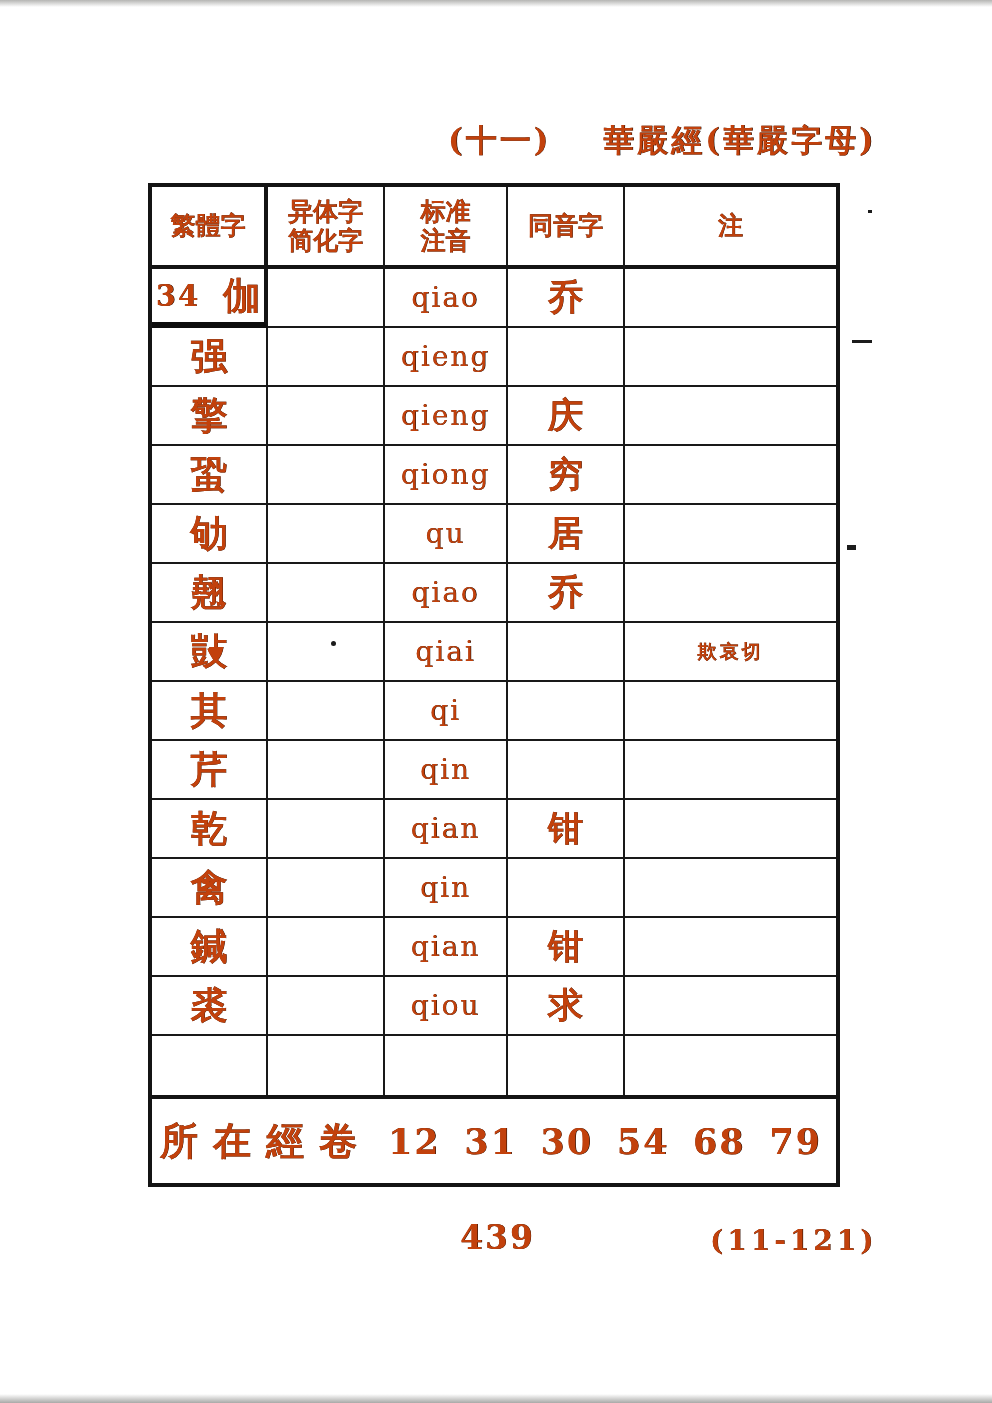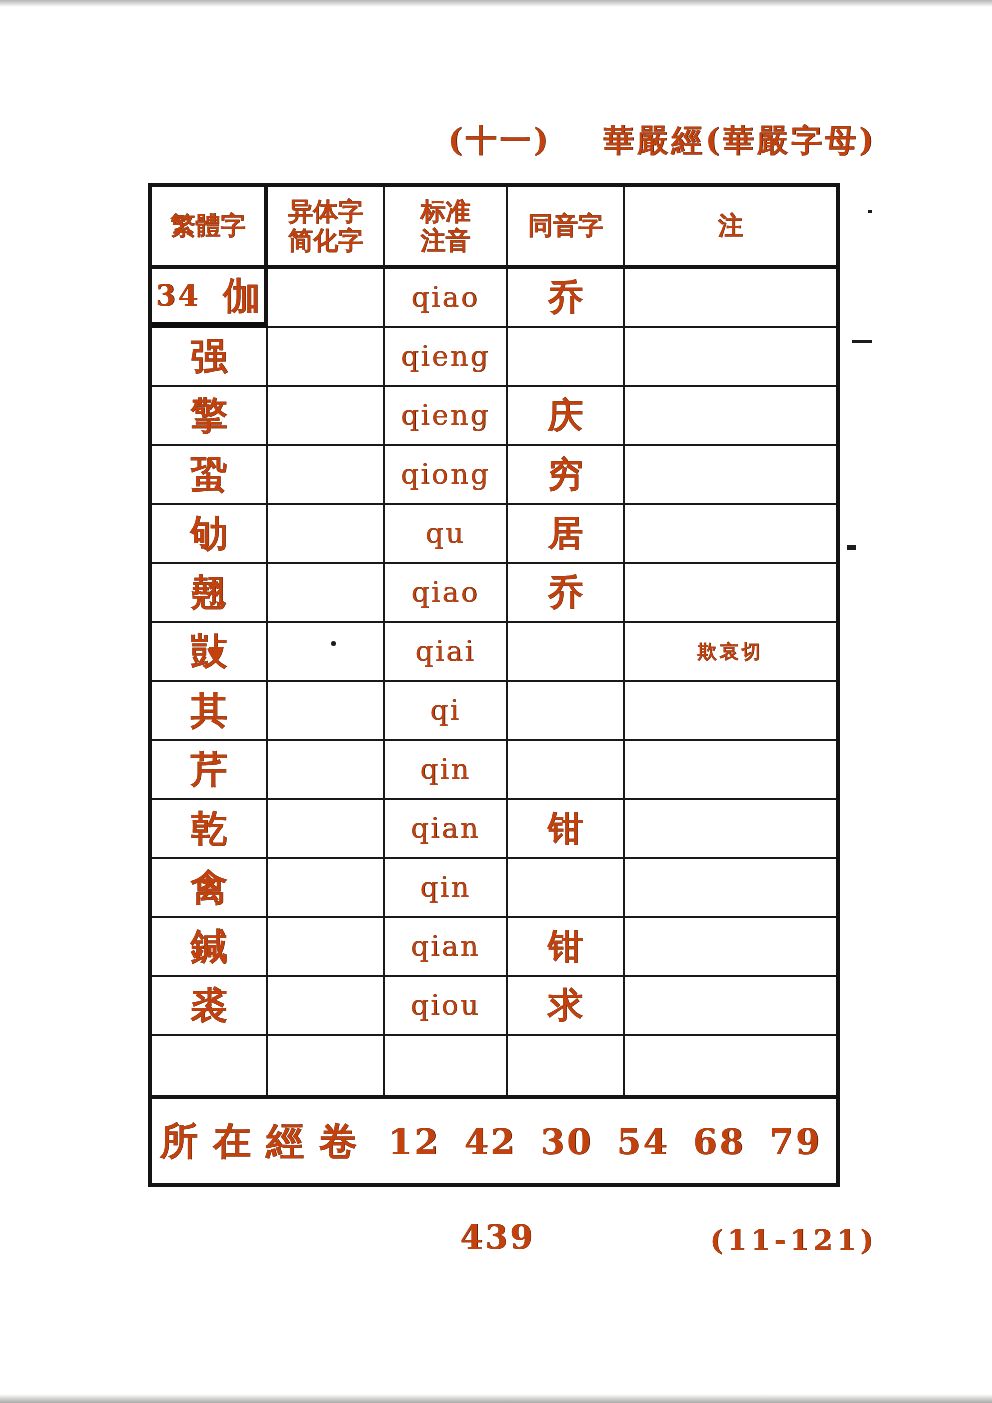--- a/index.html
+++ b/index.html
@@ -284,21 +284,21 @@
       <div class="cell variant-cell"></div>
       <div class="cell pinyin-cell"></div>
       <div class="cell homophone-cell"></div>
       <div class="cell note-cell"></div>
     </div>
 
     <div class="tfoot">
       <span class="vol-label">所在經卷</span>
       <span class="vol-nums">
         <span>12</span>
-        <span>42</span>
+        <span>31</span>
         <span>30</span>
         <span>54</span>
         <span>68</span>
         <span>79</span>
       </span>
     </div>
 
   </div>
 
   <div class="page-num">439</div>

